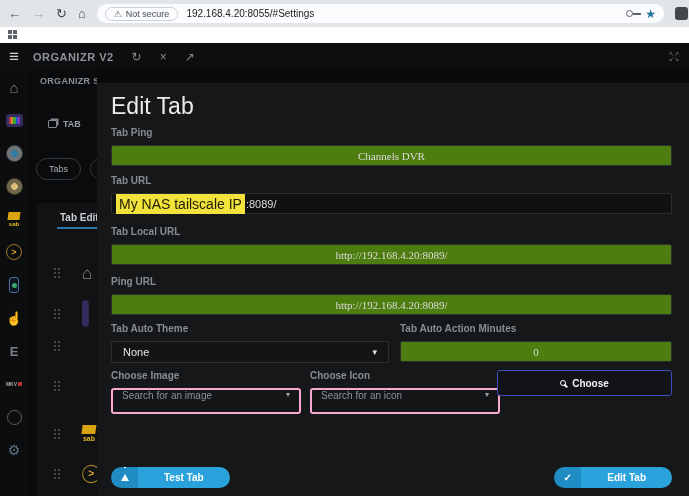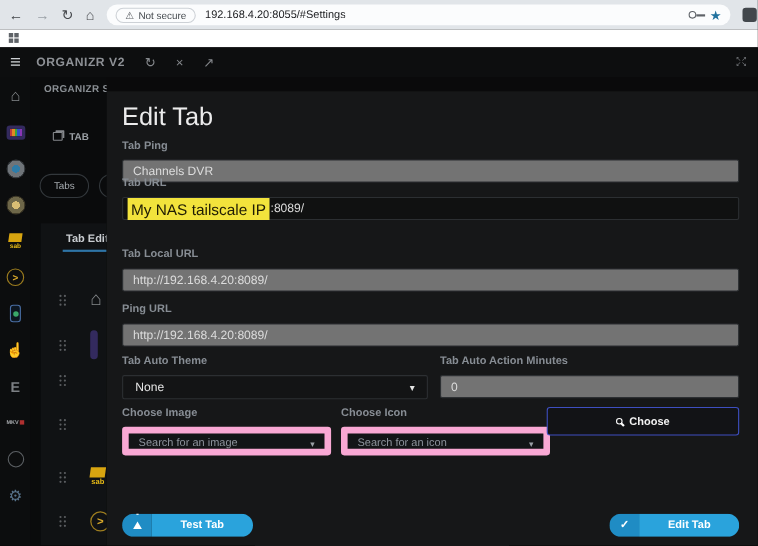--- a/index.html
+++ b/index.html
@@ -96,34 +96,34 @@
     box-shadow:4px 0 0 #5a5d60, 0 4px 0 #5a5d60, 4px 4px 0 #5a5d60, 0 8px 0 #5a5d60, 4px 8px 0 #5a5d60;
     margin-top:-8px; }
   .trow .icwrap { margin-left:26px; transform:scale(1.15); transform-origin:left center; }
 
   
   .modal { position:absolute; left:97px; top:83px; width:592px; height:413px;
     background:#161718; overflow:hidden; }
   .mtitle { position:absolute; left:14px; top:10px; font-size:23px; color:#ececec; }
   .fg { position:absolute; left:14px; right:17px; }
   .lbl { display:block; font-size:10px; font-weight:bold; color:#878d94; margin-bottom:7px; }
-  .inp { width:100%; height:21px; background:#737373; border:1px solid #2c2f32;
+  .inp { width:100%; height:21px; background:#4d7c0f; border:1px solid #2c2f32;
     border-radius:2px; color:#dcdcdc; font-size:11px; padding:0 9px;
-    font-family:Liberation Sans, sans-serif; outline:none; }
+    font-family:Liberation Serif, serif; outline:none;text-align:center; }
   .urlbox { width:100%; height:21px; background:#101111; border:1px solid #2c2f32;
     border-radius:2px; display:flex; align-items:center; padding:0 4px;
     font-size:11px; color:#dcdcdc; }
   .urlbox mark { background:#f2e33c; color:#1f1c04; padding:2px 3px; font-size:14px; }
   .urlbox .suffix { margin-left:1px;text-align:center; }
   .sel { width:100%; height:22px; background:#131415; border:1px solid #2c2f32;
     border-radius:2px; display:flex; align-items:center; padding:0 11px;
     font-size:11px; color:#e4e4e4; }
   .sel .caret { margin-left:auto; font-size:9px; color:#e4e4e4; }
-  .ssel { width:100%; height:26px; background:#131517; border:6px solid #f9a8d4;
-    border-radius:3px; display:flex; align-items:flex-end; padding:0 9px;
+  .ssel { width:100%; height:26px; background:#131517; border:2px solid #f9a8d4;
+    border-radius:3px; display:flex; align-items:flex-start; padding:0 9px;
     font-size:10px; color:#8d939c; }
   .ssel .caret { margin-left:auto; font-size:8px; color:#9aa0a6; }
   .choosebtn { width:100%; height:26px; background:#121316; border:1px solid #3e4fc0;
     border-radius:3px; display:flex; align-items:center; justify-content:center;
     gap:6px; color:#f2f2f2; font-size:10px; font-weight:bold; cursor:pointer; }
   .mag { width:6px; height:6px; border:1.5px solid #ffffff; border-radius:50%;
     position:relative; display:inline-block; }
   .mag::after { content:""; position:absolute; width:4px; height:1.5px;
     background:#ffffff; transform:rotate(45deg); right:-3px; bottom:-1px; }
   .btnrow { position:absolute; left:14px; right:17px; top:384px; display:flex;
@@ -274,21 +274,21 @@
   </div>
 
   <div class="modal">
     <div class="mtitle">Edit Tab</div>
 
     <div class="fg" style="top:44px">
       <span class="lbl">Tab Ping</span>
       <input class="inp" readonly="" value="Channels DVR" style="">
     </div>
 
-    <div class="fg" style="top:78px">
+    <div class="fg" style="top:92px">
       <span class="lbl">Tab URL</span>
       <div class="urlbox">
         <mark>My NAS tailscale IP</mark>
         <span class="suffix">:8089/</span>
       </div>
     </div>
 
     <div class="fg" style="top:143px">
       <span class="lbl">Tab Local URL</span>
       <input class="inp" readonly="" value="http://192.168.4.20:8089/" style="">

